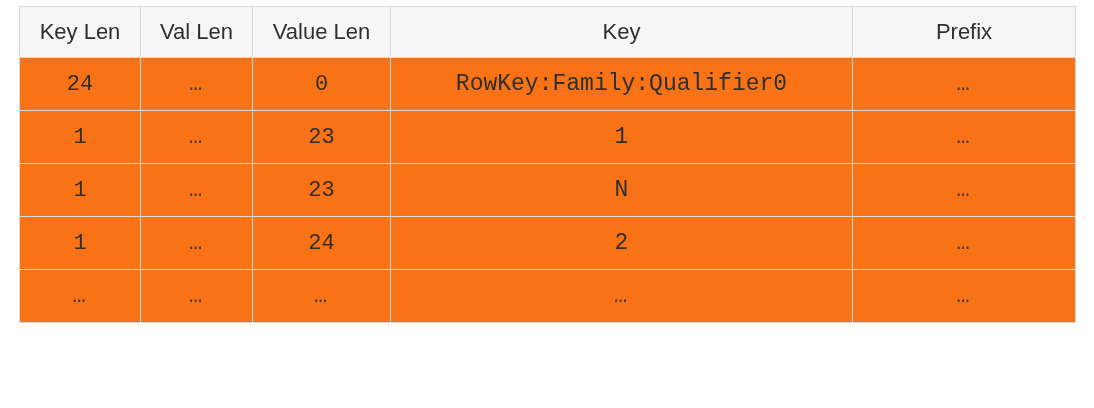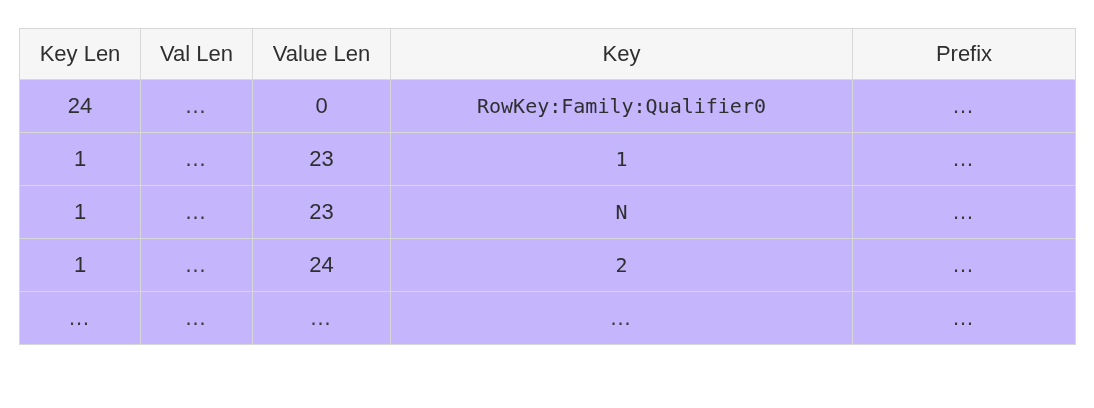--- a/index.html
+++ b/index.html
@@ -6,47 +6,48 @@
     margin: 0;
     padding: 0;
     width: 1094px;
     height: 408px;
     background: #ffffff;
     overflow: hidden;
   }
   .kv-table {
     position: absolute;
     left: 19px;
-    top: 28px;
+    top: 6px;
     border-collapse: collapse;
     table-layout: fixed;
     font-family: "Liberation Sans", sans-serif;
     font-size: 22px;
     color: #2f2f2f;
   }
   .kv-table th, .kv-table td {
     border: 1.5px solid #d8d8d8;
     text-align: center;
     vertical-align: middle;
     padding: 0 6px;
     font-weight: 400;
     overflow: hidden;
     white-space: nowrap;
   }
   .kv-table th {
     background: #f6f6f6;
     height: 50px;
   }
   .kv-table td {
-    background: #c4b5fd;
+    background: #f97316;
     height: 52px;
+    font-family: Liberation Mono, monospace;
   }
   .mono {
     font-family: "DejaVu Sans Mono", monospace;
-    font-size: 20px;
+    font-size: 23px;
   }
   .ellip {
     letter-spacing: 2px;
     color: #3a3a3a;
   }
 </style>
 </head>
 <body>
 
 <table class="kv-table">

